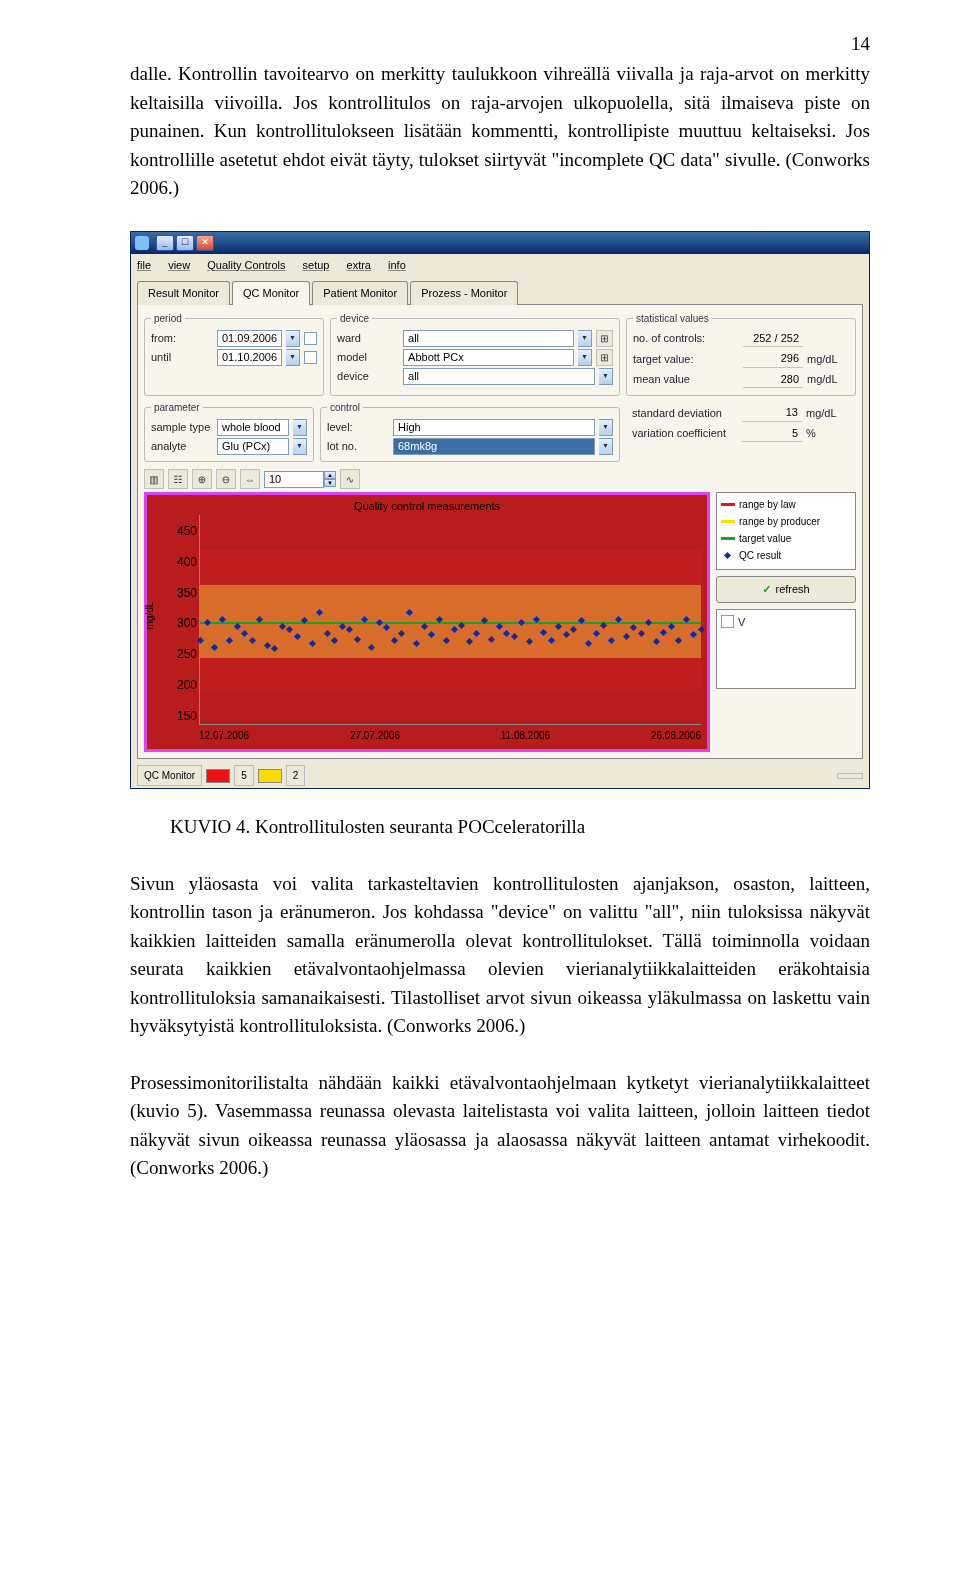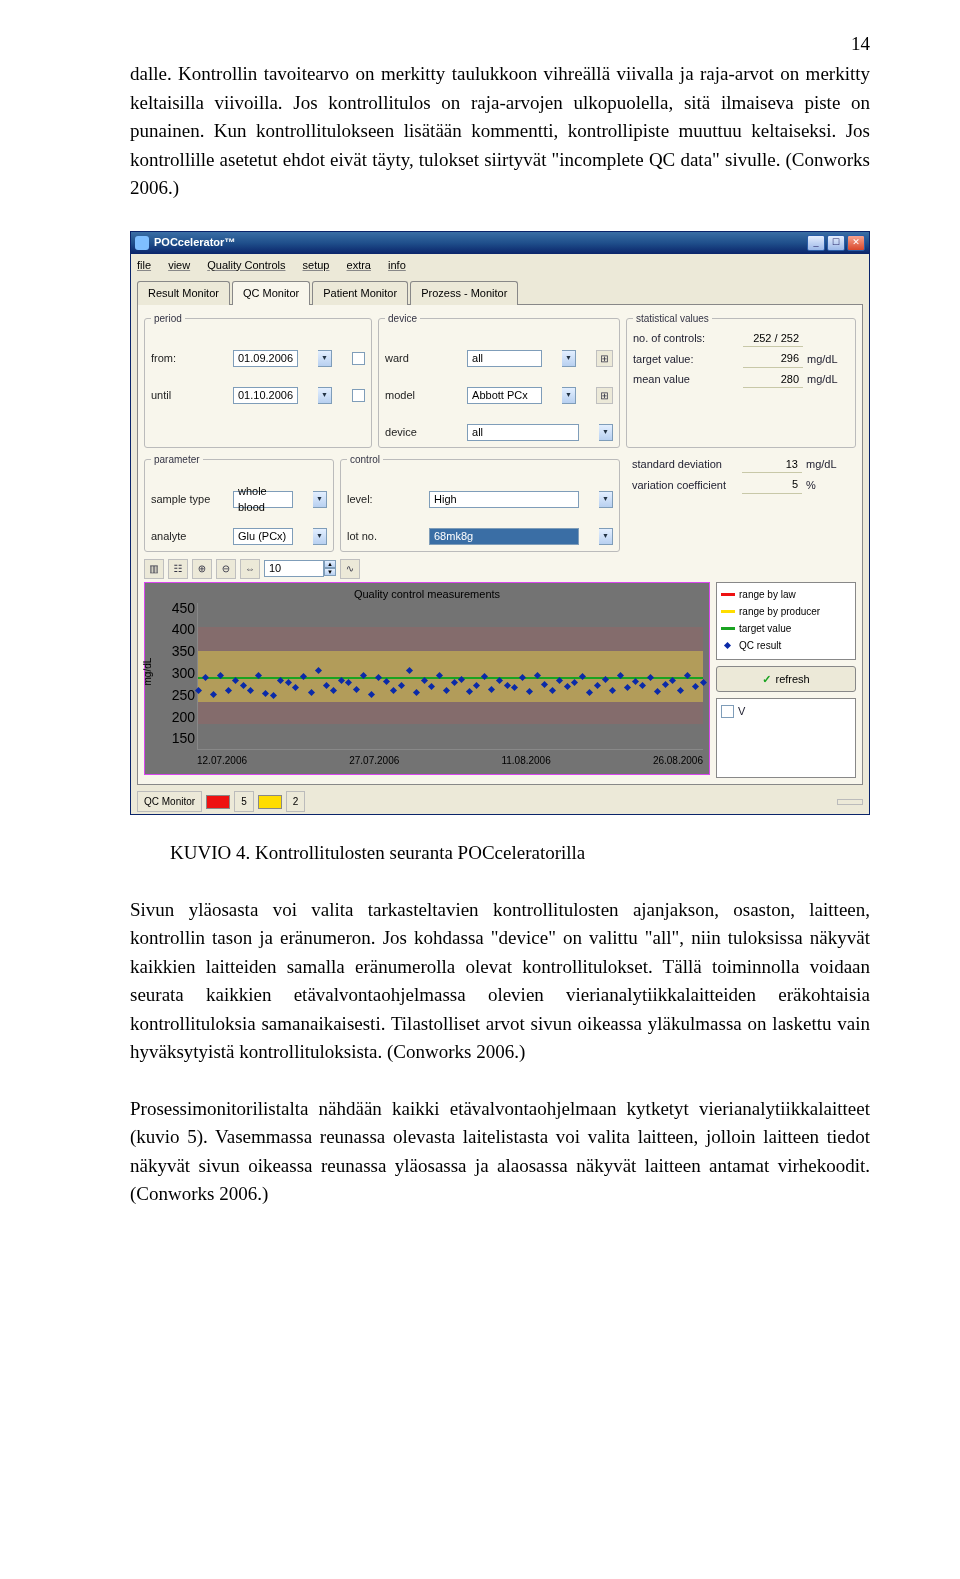--- a/index.html
+++ b/index.html
@@ -20,42 +20,42 @@
   .menubar span { margin-right: 14px; text-decoration: underline; text-decoration-color: #888; text-underline-offset: 1px; }
 
   .tabs { display: flex; padding: 4px 6px 0 6px; }
   .tab { padding: 3px 10px; border: 1px solid #888; border-bottom: none; background: #ece9d8; border-radius: 3px 3px 0 0; margin-right: 2px; font-size: 11px; position: relative; top: 1px; }
   .tab.active { background: #f8f6ec; font-weight: normal; z-index: 2; }
   .tab-content { border: 1px solid #888; background: #f8f6ec; margin: 0 6px 4px 6px; padding: 6px; }
 
   .filter-row { display: flex; gap: 6px; margin-bottom: 4px; }
   .fieldset { border: 1px solid #bbb; border-radius: 3px; padding: 4px 6px; flex: 1; }
   .fieldset legend { font-size: 10px; color: #334; padding: 0 3px; }
-  .fline { display: flex; align-items: center; gap: 20px; margin-bottom: 2px; font-size: 11px; margin-top: 20px; }
+  .fline { display: flex; align-items: center; gap: 4px; margin-bottom: 2px; font-size: 11px; }
   .fline label { width: 62px; color: #222; }
   .input { background: #fff; border: 1px solid #7f9db9; height: 17px; padding: 4px 4px; font-size: 11px; display: flex; align-items: center; min-width: 60px; }
   .dd { width: 14px; height: 17px; border: 1px solid #7f9db9; border-left: none; background: linear-gradient(#e3efff,#b8d0f0); display: flex; align-items: center; justify-content: center; font-size: 7px; color: #234; }
   .ck { width: 13px; height: 13px; border: 1px solid #7f9db9; background: #fff; }
   .stat-line { display: flex; align-items: center; font-size: 11px; margin-bottom: 3px; }
   .stat-line label { width: 110px; color: #223; }
   .stat-line .val { width: 60px; text-align: right; border-bottom: 1px solid #c8c8a8; padding-right: 4px; margin-right: 4px; }
   .unit { color: #223; }
 
   .tool-row { display: flex; align-items: center; gap: 4px; padding: 3px 0; }
   .tbtn { width: 20px; height: 20px; border: 1px solid #bfbfbf; background: #ece9d8; display: flex; align-items: center; justify-content: center; font-size: 10px; color: #334; }
   .spin { display: flex; }
   .spin .input { width: 28px; }
   .spin .arrows { display: flex; flex-direction: column; }
   .spin .arrows div { width: 12px; height: 8px; border: 1px solid #7f9db9; background: linear-gradient(#e3efff,#b8d0f0); font-size: 6px; text-align: center; line-height: 6px; }
 
   .chart-area { display: flex; gap: 6px; }
-  .chart { flex: 1; background: #737373; border: 1px solid #d946ef; position: relative; height: 193px; }
+  .chart { flex: 1; background: #b91c1c; border: 3px solid #d946ef; position: relative; height: 260px; }
   .chart-title { position: absolute; top: 3px; left: 0; right: 0; text-align: center; font-size: 11px; }
   .ylabel { position: absolute; left: 2px; top: 50%; transform: rotate(-90deg); transform-origin: left center; font-size: 10px; }
-  .yaxis { position: absolute; left: 22px; top: 15px; bottom: 24px; width: 28px; font-size: 14px; display: flex; flex-direction: column; justify-content: space-between; text-align: right; }
+  .yaxis { position: absolute; left: 22px; top: 27px; bottom: 24px; width: 28px; font-size: 12px; display: flex; flex-direction: column; justify-content: space-between; text-align: right; }
   .plot { position: absolute; left: 52px; right: 6px; top: 20px; bottom: 24px; border-left: 1px solid #888; border-bottom: 1px solid #888; }
   .band-law { position: absolute; left: 0; right: 0; background: rgba(255,60,60,.12); }
   .band-prod { position: absolute; left: 0; right: 0; background: rgba(255,235,60,.38); }
   .target-line { position: absolute; left: 0; right: 0; height: 0; border-top: 2px solid #1aa321; }
   .pt { position: absolute; width: 5px; height: 5px; background: #0a2aa8; transform: rotate(45deg); }
   .xaxis { position: absolute; left: 52px; right: 6px; bottom: 6px; display: flex; justify-content: space-between; font-size: 10px; }
   .chart-side { width: 140px; display: flex; flex-direction: column; gap: 6px; }
   .legend-box { background: #fff; border: 1px solid #888; padding: 4px; font-size: 10px; }
   .leg { display: flex; align-items: center; gap: 4px; margin-bottom: 2px; }
   .swatch { width: 14px; height: 3px; }
@@ -74,21 +74,20 @@
 
 <div class="page-num">14</div>
 
 <div class="body-text">
   <p>dalle. Kontrollin tavoitearvo on merkitty taulukkoon vihreällä viivalla ja raja-arvot on merkitty keltaisilla viivoilla. Jos kontrollitulos on raja-arvojen ulkopuolella, sitä ilmaiseva piste on punainen. Kun kontrollitulokseen lisätään kommentti, kontrollipiste muuttuu keltaiseksi. Jos kontrollille asetetut ehdot eivät täyty, tulokset siirtyvät "incomplete QC data" sivulle. (Conworks 2006.)</p>
 </div>
 
 <div class="app-window">
   <div class="titlebar">
     <div class="title-icon"></div>
-    <div class="title-text">POCcelerator™</div>
     <div class="win-btn">_</div>
     <div class="win-btn">☐</div>
     <div class="win-btn close">✕</div>
   </div>
   <div class="menubar">
     <span>file</span>
     <span>view</span>
     <span>Quality Controls</span>
     <span>setup</span>
     <span>extra</span>

